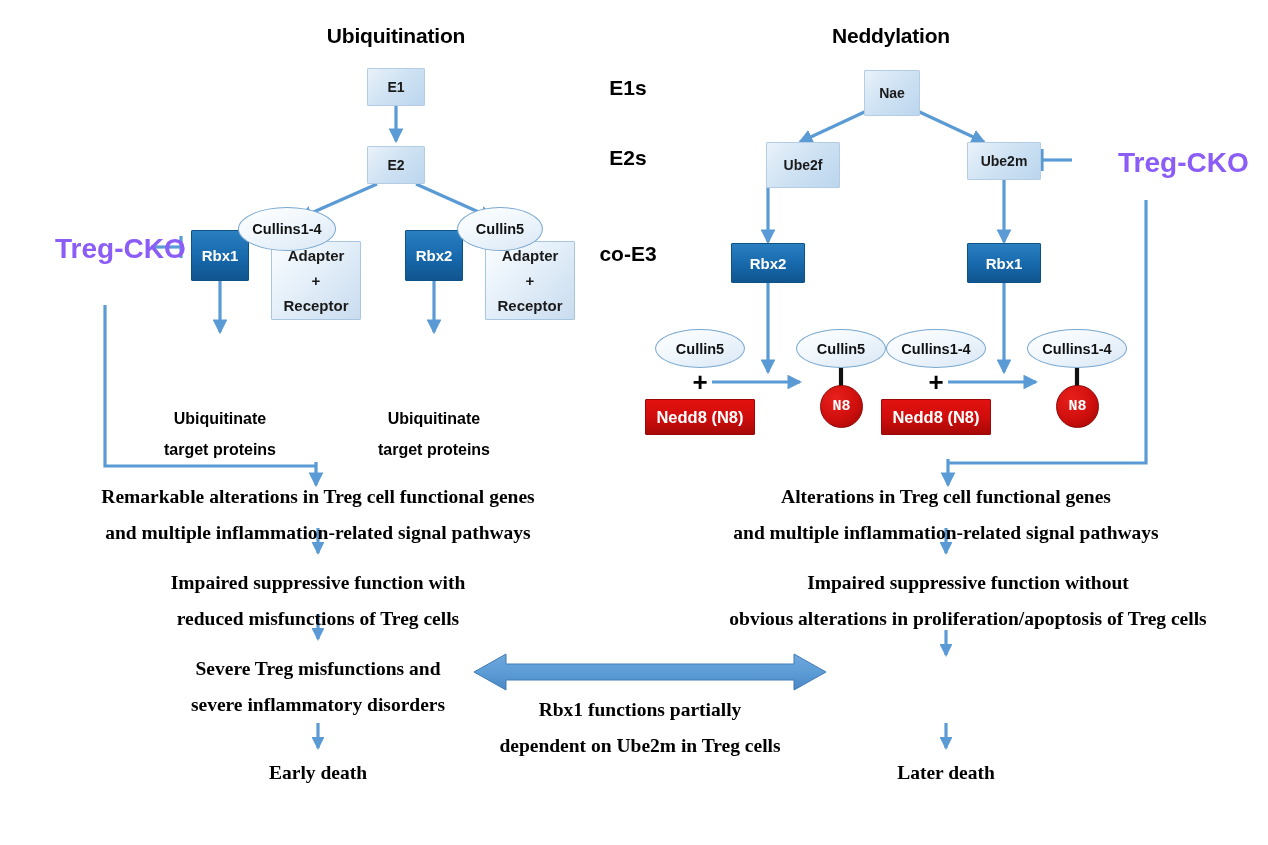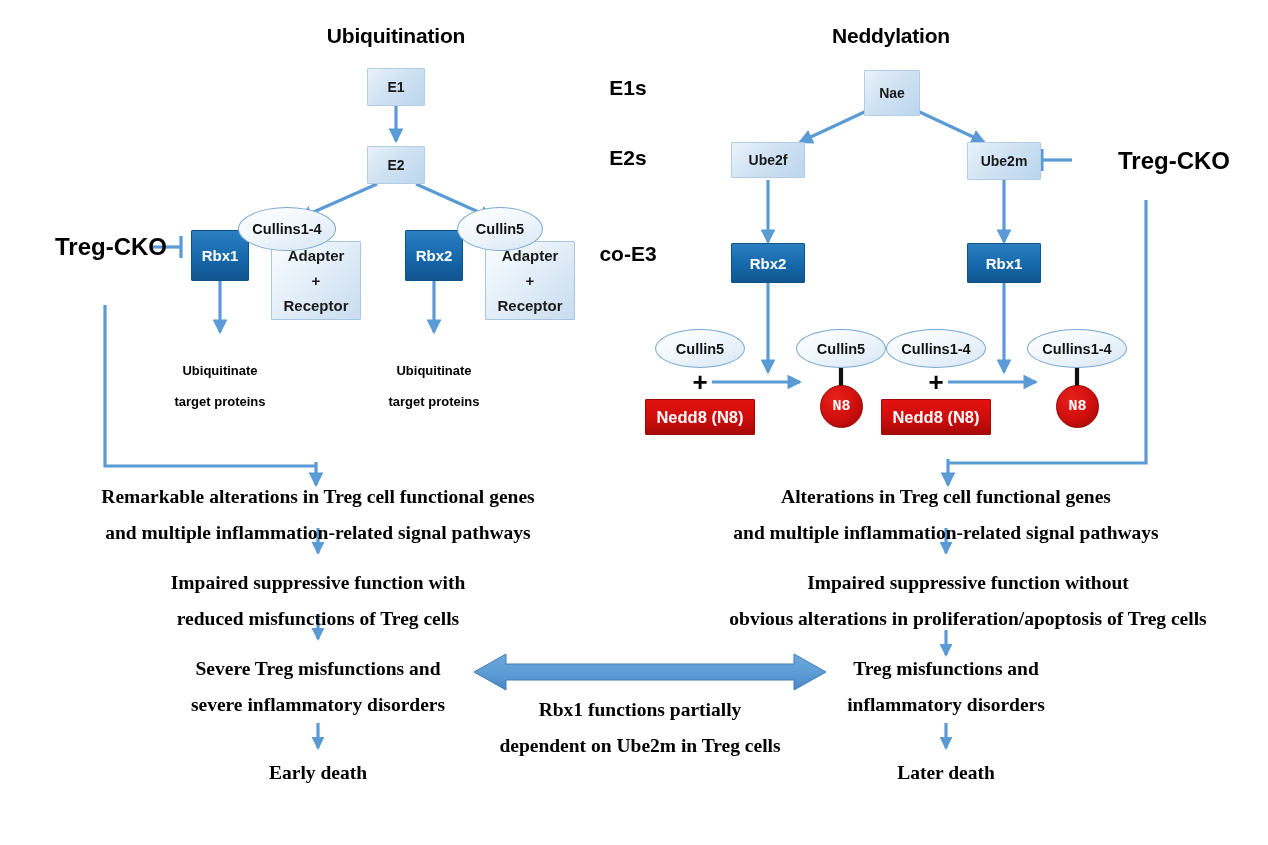--- a/index.html
+++ b/index.html
@@ -40,31 +40,32 @@
   }
   .colhead {
     font-family: "Liberation Sans", sans-serif;
     font-weight: bold;
     font-size: 21px;
     color: #000000;
   }
   .cko {
     font-family: "Liberation Sans", sans-serif;
     font-weight: bold;
-    font-size: 24px;
-    color: #000000;
+    font-size: 28px;
+    color: #8b5cf6;
     white-space: nowrap;
   }
   .sanslabel {
     font-family: "Liberation Sans", sans-serif;
     font-weight: bold;
-    font-size: 13px;
+    font-size: 16px;
     color: #000000;
     line-height: 31px;
     white-space: nowrap;
+    margin-top: 48px;
   }
   .seriftext {
     font-family: "Liberation Serif", serif;
     font-weight: bold;
     font-size: 19.5px;
     color: #000000;
     line-height: 36px;
     white-space: nowrap;
   }
   .plus {
@@ -256,21 +257,21 @@
     <div>Ubiquitinate</div>
     <div>target proteins</div>
   </div>
   <div class="ctr sanslabel" style="left:434px; top:355px;">
     <div>Ubiquitinate</div>
     <div>target proteins</div>
   </div>
 
   <div class="node lightbox" style="left:864px; top:70px; width:56px; height:46px;">Nae</div>
 
-  <div class="node lightbox" style="left:731px; top:142px; width:74px; height:36px;">Ube2f</div>
+  <div class="node lightbox" style="left:766px; top:142px; width:74px; height:46px;">Ube2f</div>
   <div class="node lightbox" style="left:967px; top:142px; width:74px; height:38px;">Ube2m</div>
 
   <div class="cko abs" style="left:1118px; top:147px;">Treg-CKO</div>
 
   <div class="node darkbox" style="left:731px; top:243px; width:74px; height:40px;">Rbx2</div>
   <div class="node darkbox" style="left:967px; top:243px; width:74px; height:40px;">Rbx1</div>
 
   <div class="ellipse" style="left:655px; top:329px; width:90px; height:39px;">Cullin5</div>
   <div class="ctr plus" style="left:700px; top:367px;">+</div>
   <div class="node redbox" style="left:645px; top:399px; width:110px; height:36px;">Nedd8 (N8)</div>
@@ -298,24 +299,20 @@
   <div class="ctr seriftext" style="left:318px; top:755px;">Early death</div>
 
   <div class="ctr seriftext" style="left:946px; top:479px;">
     <div>Alterations in Treg cell functional genes</div>
     <div>and multiple inflammation-related signal pathways</div>
   </div>
   <div class="ctr seriftext" style="left:968px; top:565px;">
     <div>Impaired suppressive function without</div>
     <div>obvious alterations in proliferation/apoptosis of Treg cells</div>
   </div>
-  <div class="ctr seriftext" style="left:946px; top:651px;">
-    <div>Treg misfunctions and</div>
-    <div>inflammatory disorders</div>
-  </div>
   <div class="ctr seriftext" style="left:946px; top:755px;">Later death</div>
 
   <div class="ctr seriftext" style="left:640px; top:692px;">
     <div>Rbx1 functions partially</div>
     <div>dependent on Ube2m in Treg cells</div>
   </div>
 
 </div>
 
 </body></html>

